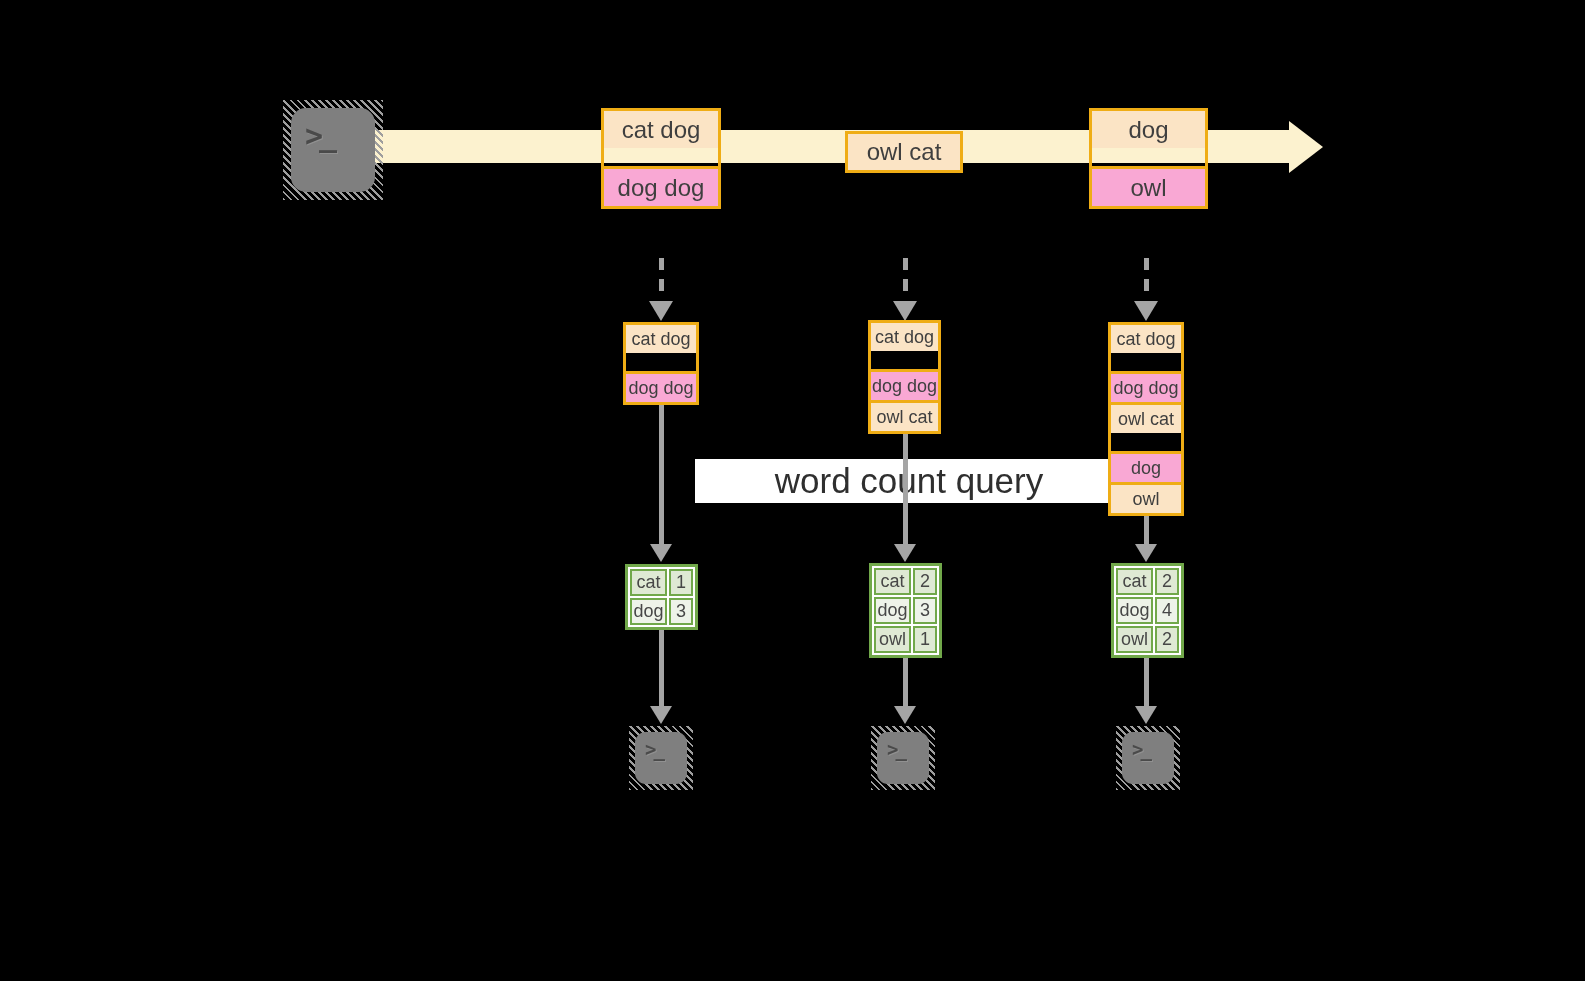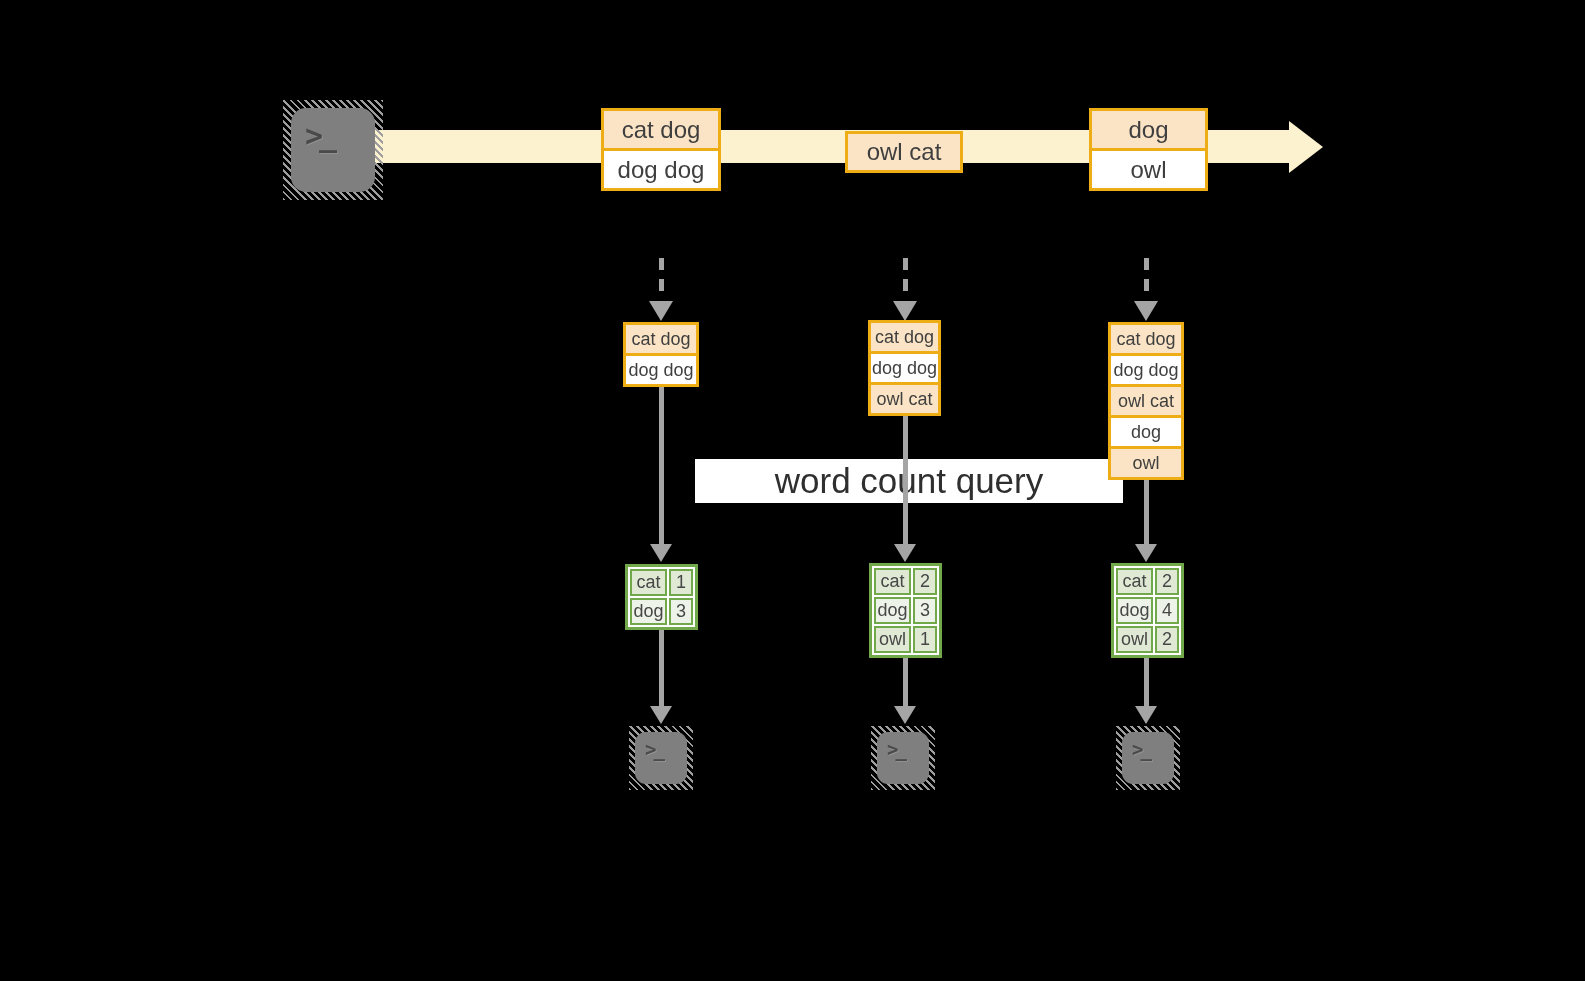--- a/index.html
+++ b/index.html
@@ -32,21 +32,21 @@
   #ebox2{left:845px;top:131px;width:118px;}
   #ebox2 .erow{height:36px;line-height:36px;}
   #ebox3{left:1089px;top:108px;width:119px;}
   .sbox{z-index:4;}
   .sbox .srow{height:28px;line-height:28px;font-size:18px;}
   .sbox .srow + .srow{border-top:3px solid #EFAD15;}
   #sbox1{left:623px;top:322px;width:76px;}
   #sbox2{left:868px;top:320px;width:73px;}
   #sbox3{left:1108px;top:322px;width:76px;}
   .fill-a{background:#FBE4C5;}
-  .fill-b{background:#ffffff;}
+  .fill-b{background:#f9a8d4;margin-top:18px;}
 
   
   .dash{width:5px;background:repeating-linear-gradient(to bottom,#A5A5A5 0 12px,transparent 12px 21px);z-index:3;}
   .dhead{width:0;height:0;border-left:12px solid transparent;border-right:12px solid transparent;
          border-top:20px solid #A5A5A5;z-index:3;}
   .line{width:5px;background:#A5A5A5;z-index:3;}
   .lhead{width:0;height:0;border-left:11px solid transparent;border-right:11px solid transparent;
          border-top:18px solid #A5A5A5;z-index:3;}
 
   

